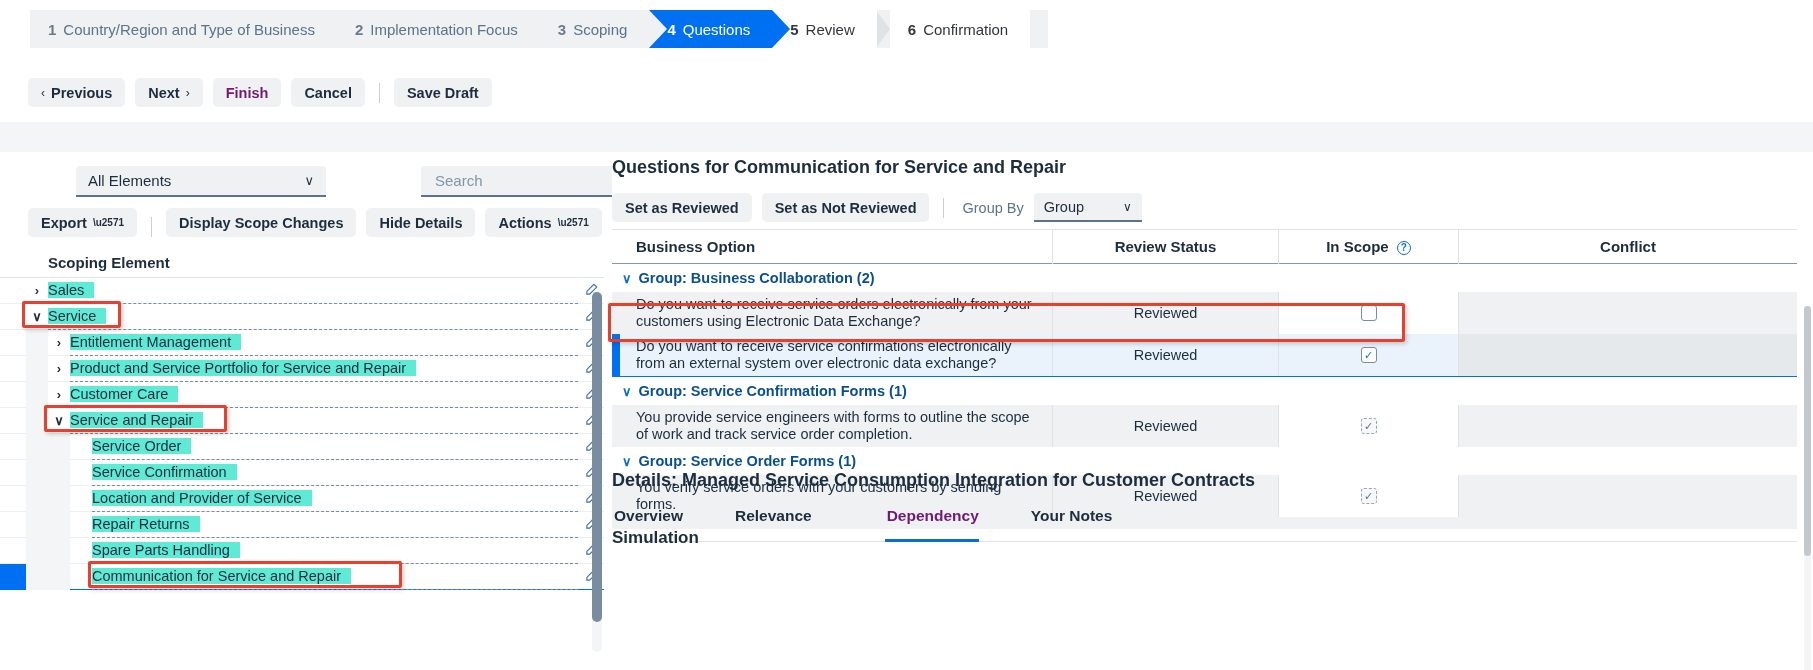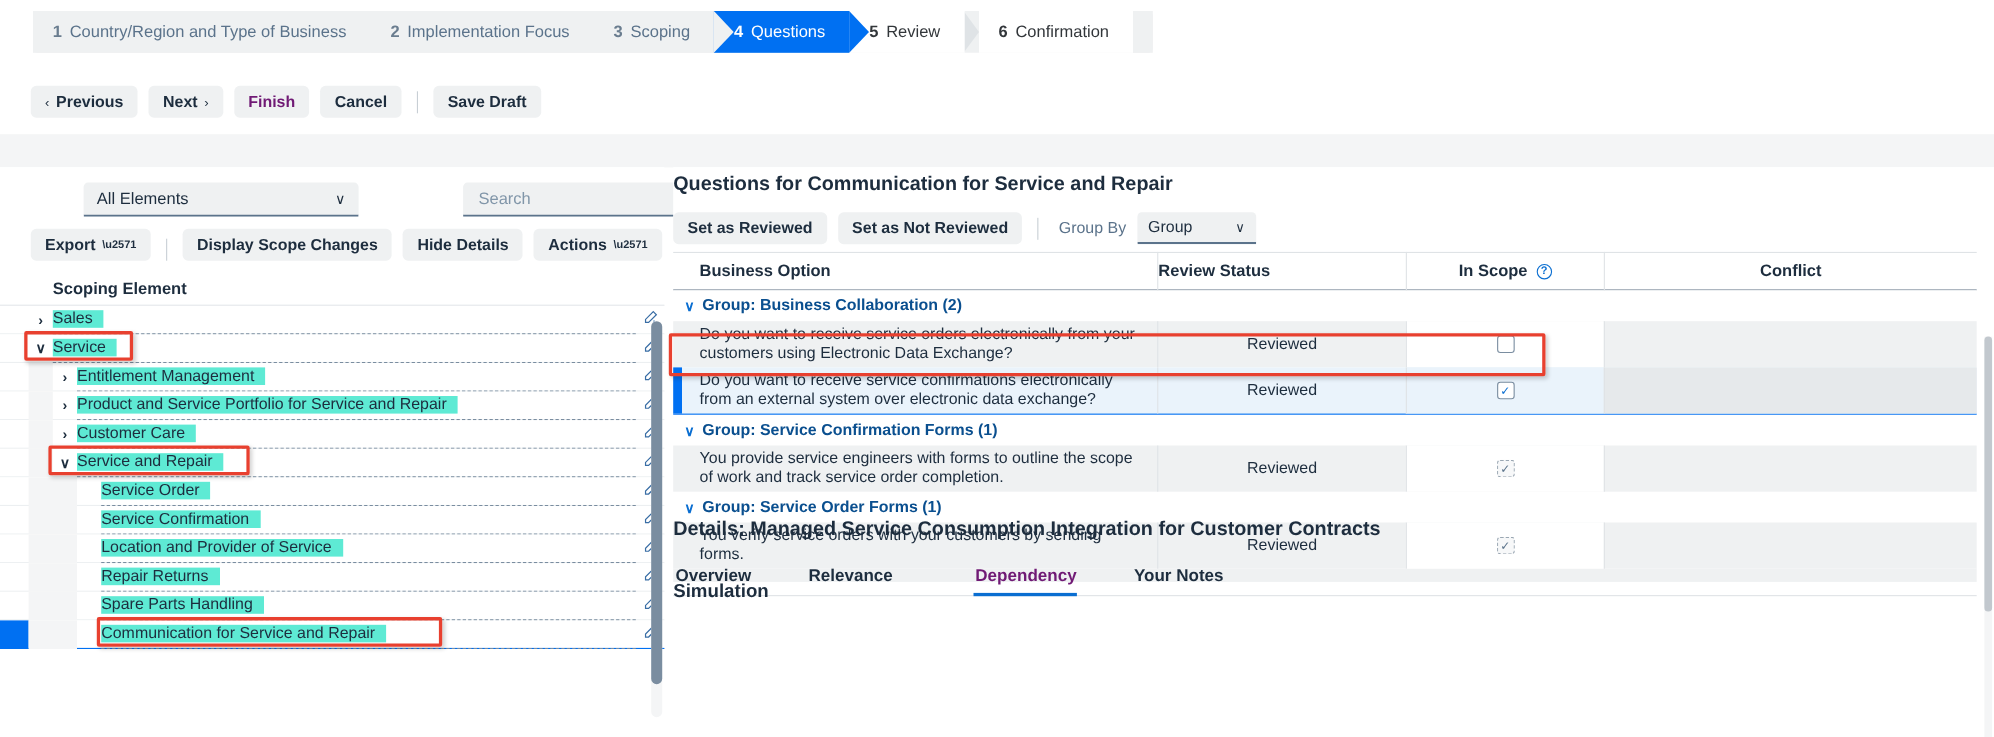--- a/index.html
+++ b/index.html
@@ -218,21 +218,21 @@
 
   
   .qtable { position:absolute; left:0; top:77px; width:1185px; }
   .qt-head {
     display:flex; height:35px; align-items:center;
     border-top:1px solid #dfe3e6; border-bottom:1px solid #8a98a6;
     background:#ffffff;
   }
   .qt-head .c { font-size:15px; font-weight:bold; color:#1d2d3e; }
   .c1 { width:440px; padding-left:24px; }
-  .c2 { width:226px; text-align:left; border-left:1px solid #dfe3e6; }
+  .c2 { width:226px; text-align:center; border-left:1px solid #dfe3e6; }
   .c3 { width:180px; text-align:center; border-left:1px solid #dfe3e6; }
   .c4 { flex:1; text-align:center; border-left:1px solid #dfe3e6; }
   .qt-head .c2, .qt-head .c3, .qt-head .c4 { height:35px; line-height:35px; }
 
   .grouprow {
     height:28px; display:flex; align-items:center; gap:7px;
     padding-left:10px; background:#ffffff;
   }
   .grouprow .gchev { font-size:13px; font-weight:bold; color:#0a6ed1; cursor:pointer; }
   .grouprow .gtxt { font-size:14.5px; font-weight:bold; color:#0a4f8f; }
@@ -268,21 +268,21 @@
 
   .spacer-row { height:12px; background:#eff1f2; width:1185px; }
 
   
   .details-title {
     position:absolute; left:0; top:318px;
     font-size:18px; font-weight:bold; color:#1d2d3e;
   }
   .tabs {
     position:absolute; left:0; top:355px; width:1185px;
-    display:flex; align-items:flex-end; gap:0;
+    display:flex; gap:0;
     border-bottom:1px solid #dfe3e6; height:35px;
   }
   .tab {
     padding:0 24px 8px 2px; margin-right:26px;
     font-size:15.5px; font-weight:bold; color:#1d2d3e;
     cursor:pointer; position:relative;
   }
   .tab.active { color:#701a75;margin-left:23px; }
   .tab.active::after {
     content:""; position:absolute; left:0; right:24px; bottom:-1px;

